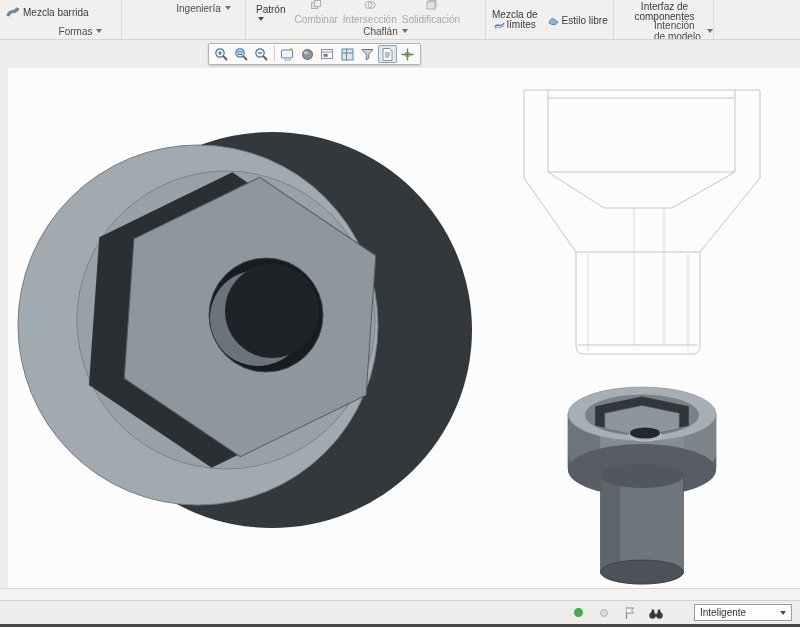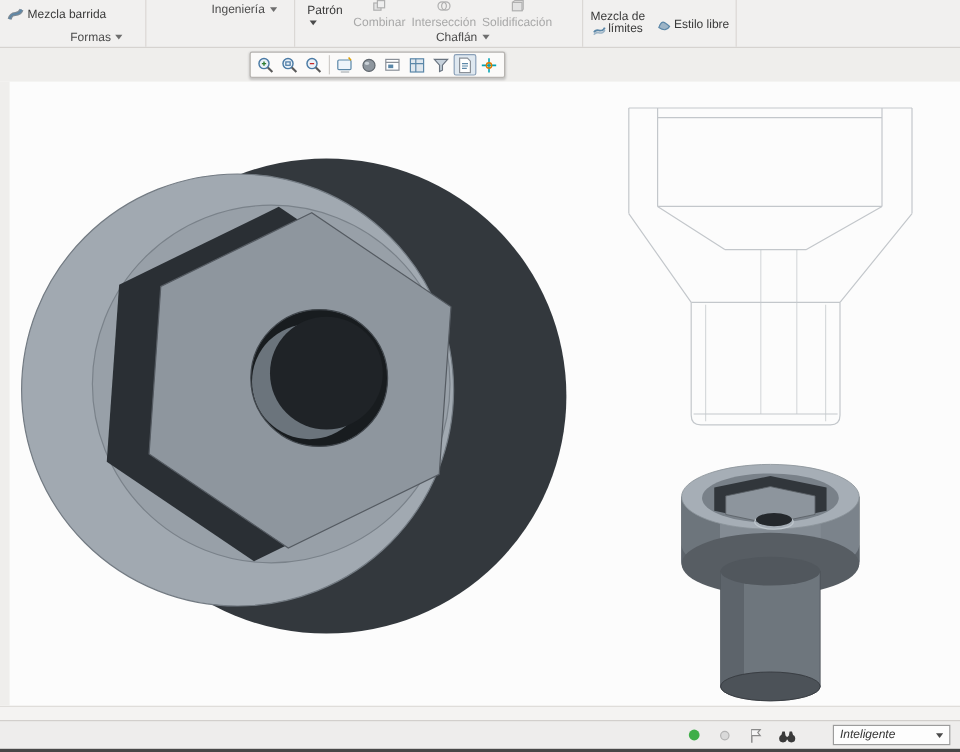--- a/index.html
+++ b/index.html
@@ -36,21 +36,21 @@
   .vicon.active { background:#dfe8f0; border-color:#8aa0b8; }
   .vsep { width:1px; height:16px; background:#cfccc9; margin:0 2px; }
 
   
   .canvas { height:520px; background:#fcfcfc; border-left:8px solid #efeeec; position:relative; }
   .canvas svg { display:block; }
 
   
   .msgbar { height:12px; background:#f4f3f2; border-top:1px solid #dad7d4; }
   .statusbar { height:24px; background:#eeedec; border-top:1px solid #d2cfcc; display:flex;
-    align-items:center; padding:0 8px;font-style:italic; }
+    align-items:center; padding:0 8px; }
   .statusbar .spacer { flex:1; }
   .sicon { display:inline-flex; align-items:center; justify-content:center; width:16px; height:16px;
     margin-left:10px; }
   .dot-green { width:9px; height:9px; border-radius:50%; background:#3fae49; }
   .dot-gray { width:8px; height:8px; border-radius:50%; background:#d9d9d9; border:1px solid #b3b3b3; }
   .combo { margin-left:30px; width:98px; height:17px; background:#fdfdfd; border:1px solid #9c9c9c;
     display:flex; align-items:center; justify-content:space-between; padding:0 5px; font-size:10px;
     color:#333; }
   .bottomedge { height:3px; background:#474747; }
 </style>
@@ -143,20 +143,32 @@
         <span class="ricon">
           <svg width="13" height="13">
               <path d="M3 9 q2 -6 5 -4 t4 3 q-3 5 -9 1 z" fill="#9db4c6" stroke="#5b87a8"></path>
             </svg>
         </span>
         <span>Estilo libre</span>
       </div>
     </div>
   </div>
 
+  <div class="rgroup" style="width:100px">
+    <div class="rrow" style="justify-content:center">
+      <div class="rbtn two">
+        <span>Interfaz de</span>
+        <span>componentes</span>
+      </div>
+    </div>
+    <div class="glabel">
+      <span>Intención de modelo</span>
+        <span class="caret"></span>
+    </div>
+  </div>
 
   <div class="rgroup filler"></div>
 </div>
 
 <div class="subbar">
   <div class="viewbar">
     <div class="vicon">
       <svg width="15" height="15">
           <circle cx="6" cy="6" r="4.2" fill="#eaf1f7" stroke="#4a7aa5" stroke-width="1.2"></circle>
           <line x1="9.2" y1="9.2" x2="13" y2="13" stroke="#5a5a5a" stroke-width="1.8"></line>

